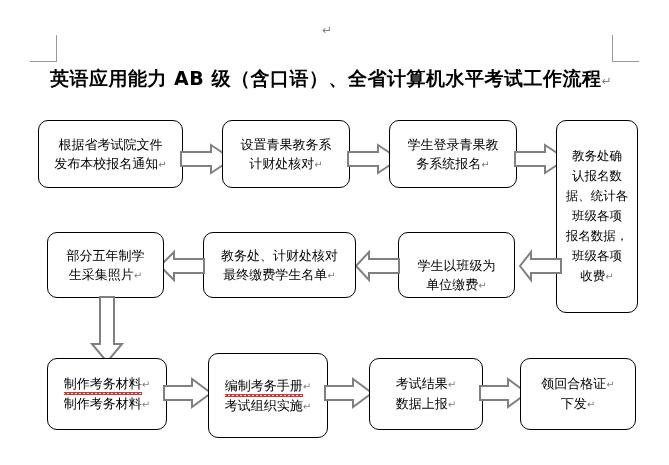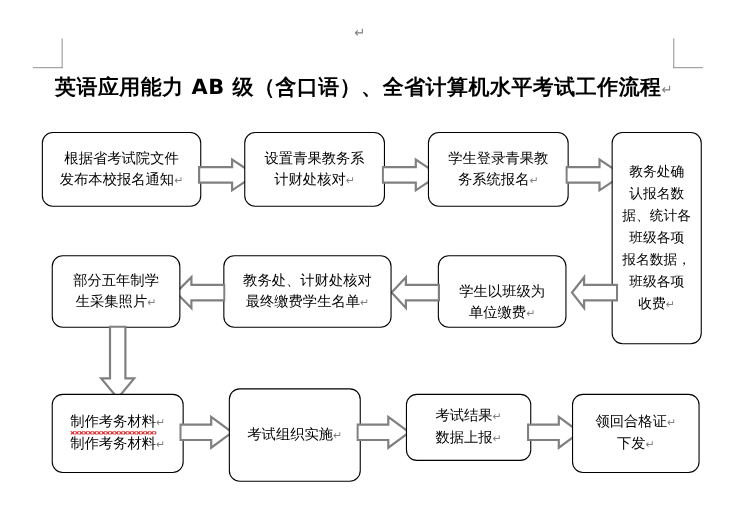--- a/index.html
+++ b/index.html
@@ -218,31 +218,32 @@
   </div>
 
   <div class="arrow" style="left:163px; top:376px;">
     <svg width="50" height="34" viewBox="0 0 50 34">
       <polygon points="1,10 29,10 29,3 48,17 29,31 29,24 1,24" fill="#ffffff" stroke="#808080" stroke-width="2"></polygon>
     </svg>
   </div>
 
   <div class="node" id="node-n9" style="left:208px; top:353px; width:120px; height:85px;">
     <div>
+      <span class="txt"><span class="sq">编制考务手册</span><span class="ret">↵</span></span>
       <span class="txt"><span>考试组织实施</span><span class="ret">↵</span></span>
     </div>
   </div>
 
   <div class="arrow" style="left:324px; top:376px;">
     <svg width="50" height="34" viewBox="0 0 50 34">
       <polygon points="1,10 29,10 29,3 48,17 29,31 29,24 1,24" fill="#ffffff" stroke="#808080" stroke-width="2"></polygon>
     </svg>
   </div>
 
-  <div class="node" id="node-n10" style="left:369px; top:358px; width:114px; height:61px;">
+  <div class="node" id="node-n10" style="left:369px; top:358px; width:114px; height:72px;">
     <div>
       <span class="txt"><span>考试结果</span><span class="ret">↵</span></span>
       <span class="txt"><span>数据上报</span><span class="ret">↵</span></span>
     </div>
   </div>
 
   <div class="arrow" style="left:479px; top:376px;">
     <svg width="50" height="34" viewBox="0 0 50 34">
       <polygon points="1,10 29,10 29,3 48,17 29,31 29,24 1,24" fill="#ffffff" stroke="#808080" stroke-width="2"></polygon>
     </svg>

